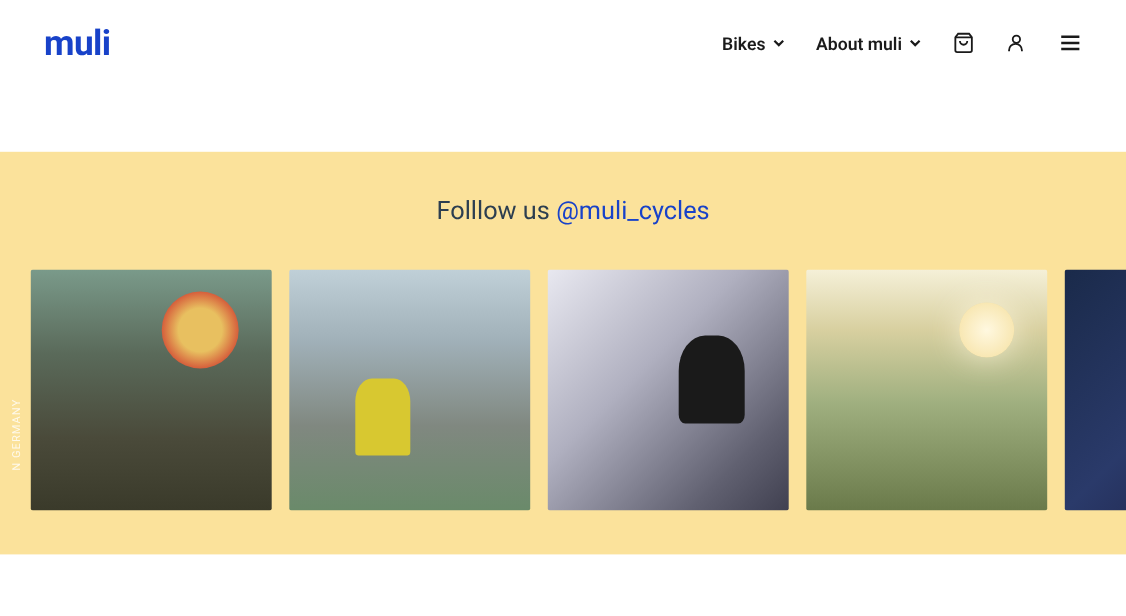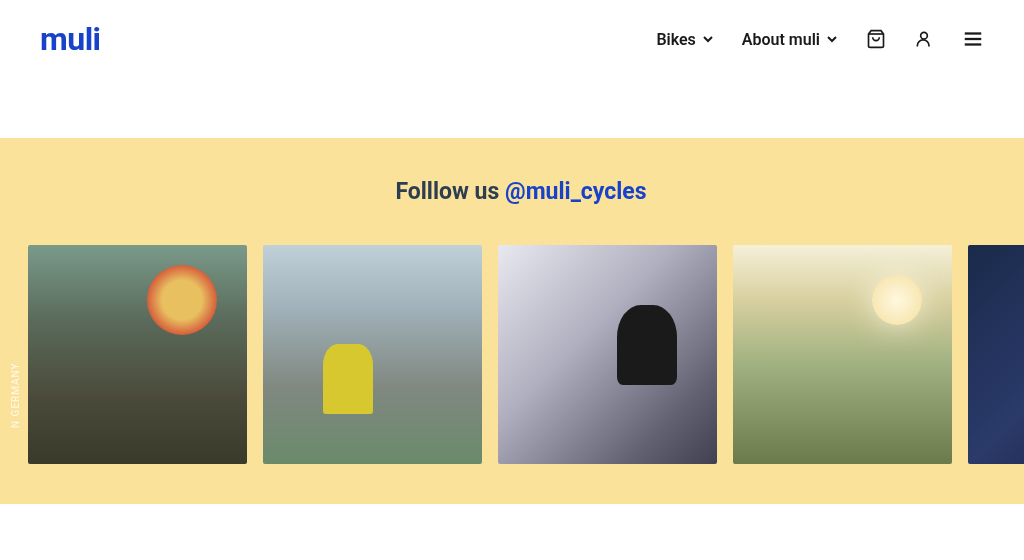--- a/index.html
+++ b/index.html
@@ -67,21 +67,21 @@
       background: #fff;
     }
     .social-section {
       background: #fbe29b;
       padding: 40px 0 40px 0;
       position: relative;
     }
     .social-heading {
       text-align: center;
       font-size: 23px;
-      font-weight: 700;
+      font-weight: 400;
       color: #2c3e50;
       margin-bottom: 40px;
       margin-left: 18px;
     }
     .social-heading .handle {
       color: #1842c9;
     }
     .social-gallery {
       display: flex;
       gap: 16px;

